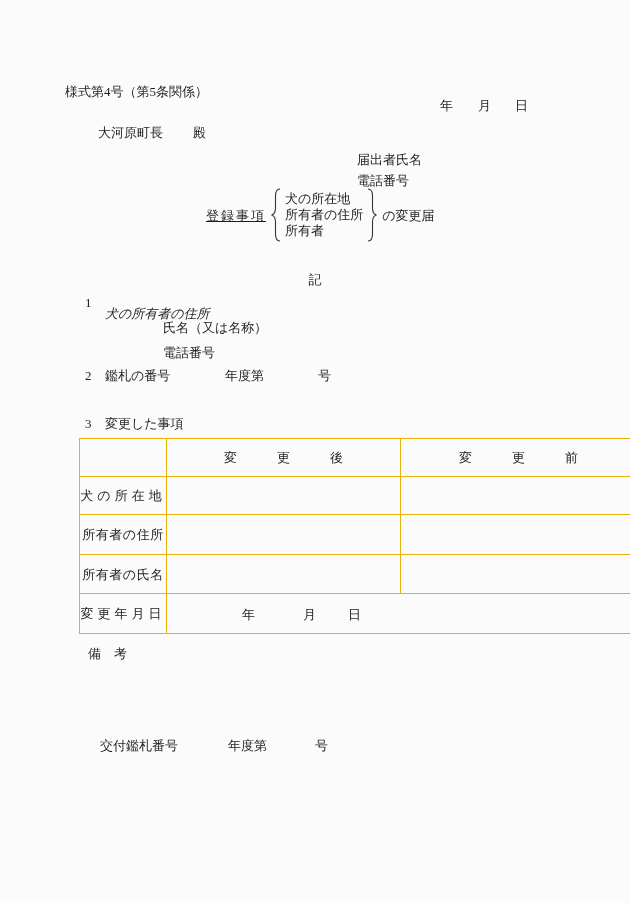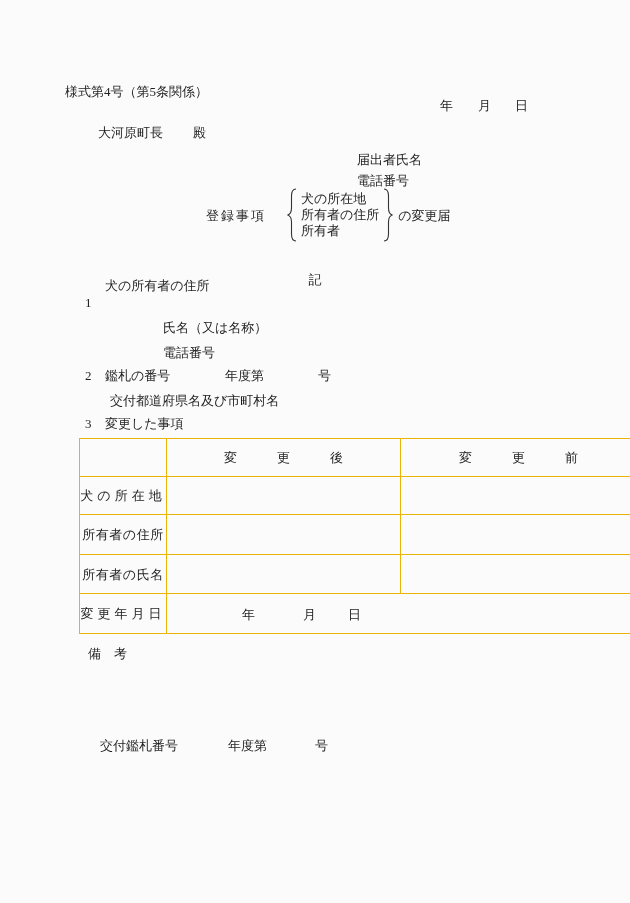--- a/index.html
+++ b/index.html
@@ -16,21 +16,21 @@
     width: 630px; height: 903px;
     font-size: 13px;
     line-height: 15px;
   }
   .abs { position: absolute; white-space: nowrap; }
   
   .subject-block {
     position: absolute; left: 206px; top: 188px;
     display: flex; align-items: center;
   }
-  .subject-prefix { letter-spacing: 2px; margin-right: 20px; }
+  .subject-prefix { letter-spacing: 2px; margin-right: 4px; text-decoration: underline; }
   .subject-options { display: flex; flex-direction: column; margin: 0 3px; }
   .subject-options span { line-height: 16px; }
   .brace-svg { display: block; }
   .subject-suffix { margin-left: 4px; }
   
   table.change-table {
     position: absolute; left: 79px; top: 438px;
     border-collapse: collapse; table-layout: fixed;
     width: 474px;
     font-size: 13px;
@@ -92,29 +92,28 @@
     </span>
     <svg class="brace-svg" width="12" height="54" viewBox="0 0 12 54">
       <path d="M2,1 Q6.5,1 6.5,8 L6.5,20 Q6.5,26 10.5,27 Q6.5,28 6.5,34 L6.5,46 Q6.5,53 2,53" fill="none" stroke="#333" stroke-width="1.1"></path>
     </svg>
     <span class="subject-suffix">の変更届</span>
   </div>
 
   <div class="abs ki-line">記</div>
 
   <span class="abs" style="left:85px; top:295px;">1</span>
-  <span class="abs" style="left:105px; top:278px;">犬の所有者の住所</span>
+  <span class="abs" style="left:105px; top:306px;font-style:italic;">犬の所有者の住所</span>
   <span class="abs" style="left:163px; top:320px;">氏名（又は名称）</span>
   <span class="abs" style="left:163px; top:345px;">電話番号</span>
 
   <span class="abs" style="left:85px; top:368px;">2</span>
   <span class="abs" style="left:105px; top:368px;">鑑札の番号</span>
   <span class="abs" style="left:225px; top:368px;">年度第</span>
   <span class="abs" style="left:318px; top:368px;">号</span>
-  <span class="abs" style="left:110px; top:393px;">交付都道府県名及び市町村名</span>
 
   <span class="abs" style="left:85px; top:416px;">3</span>
   <span class="abs" style="left:105px; top:416px;">変更した事項</span>
 
   <table class="change-table">
     <tbody>
         <tr style="height:38px;">
       <td class="col-label"></td>
       <td class="col-after hdr-cell">変更後</td>
       <td class="col-before hdr-cell">変更前</td>

